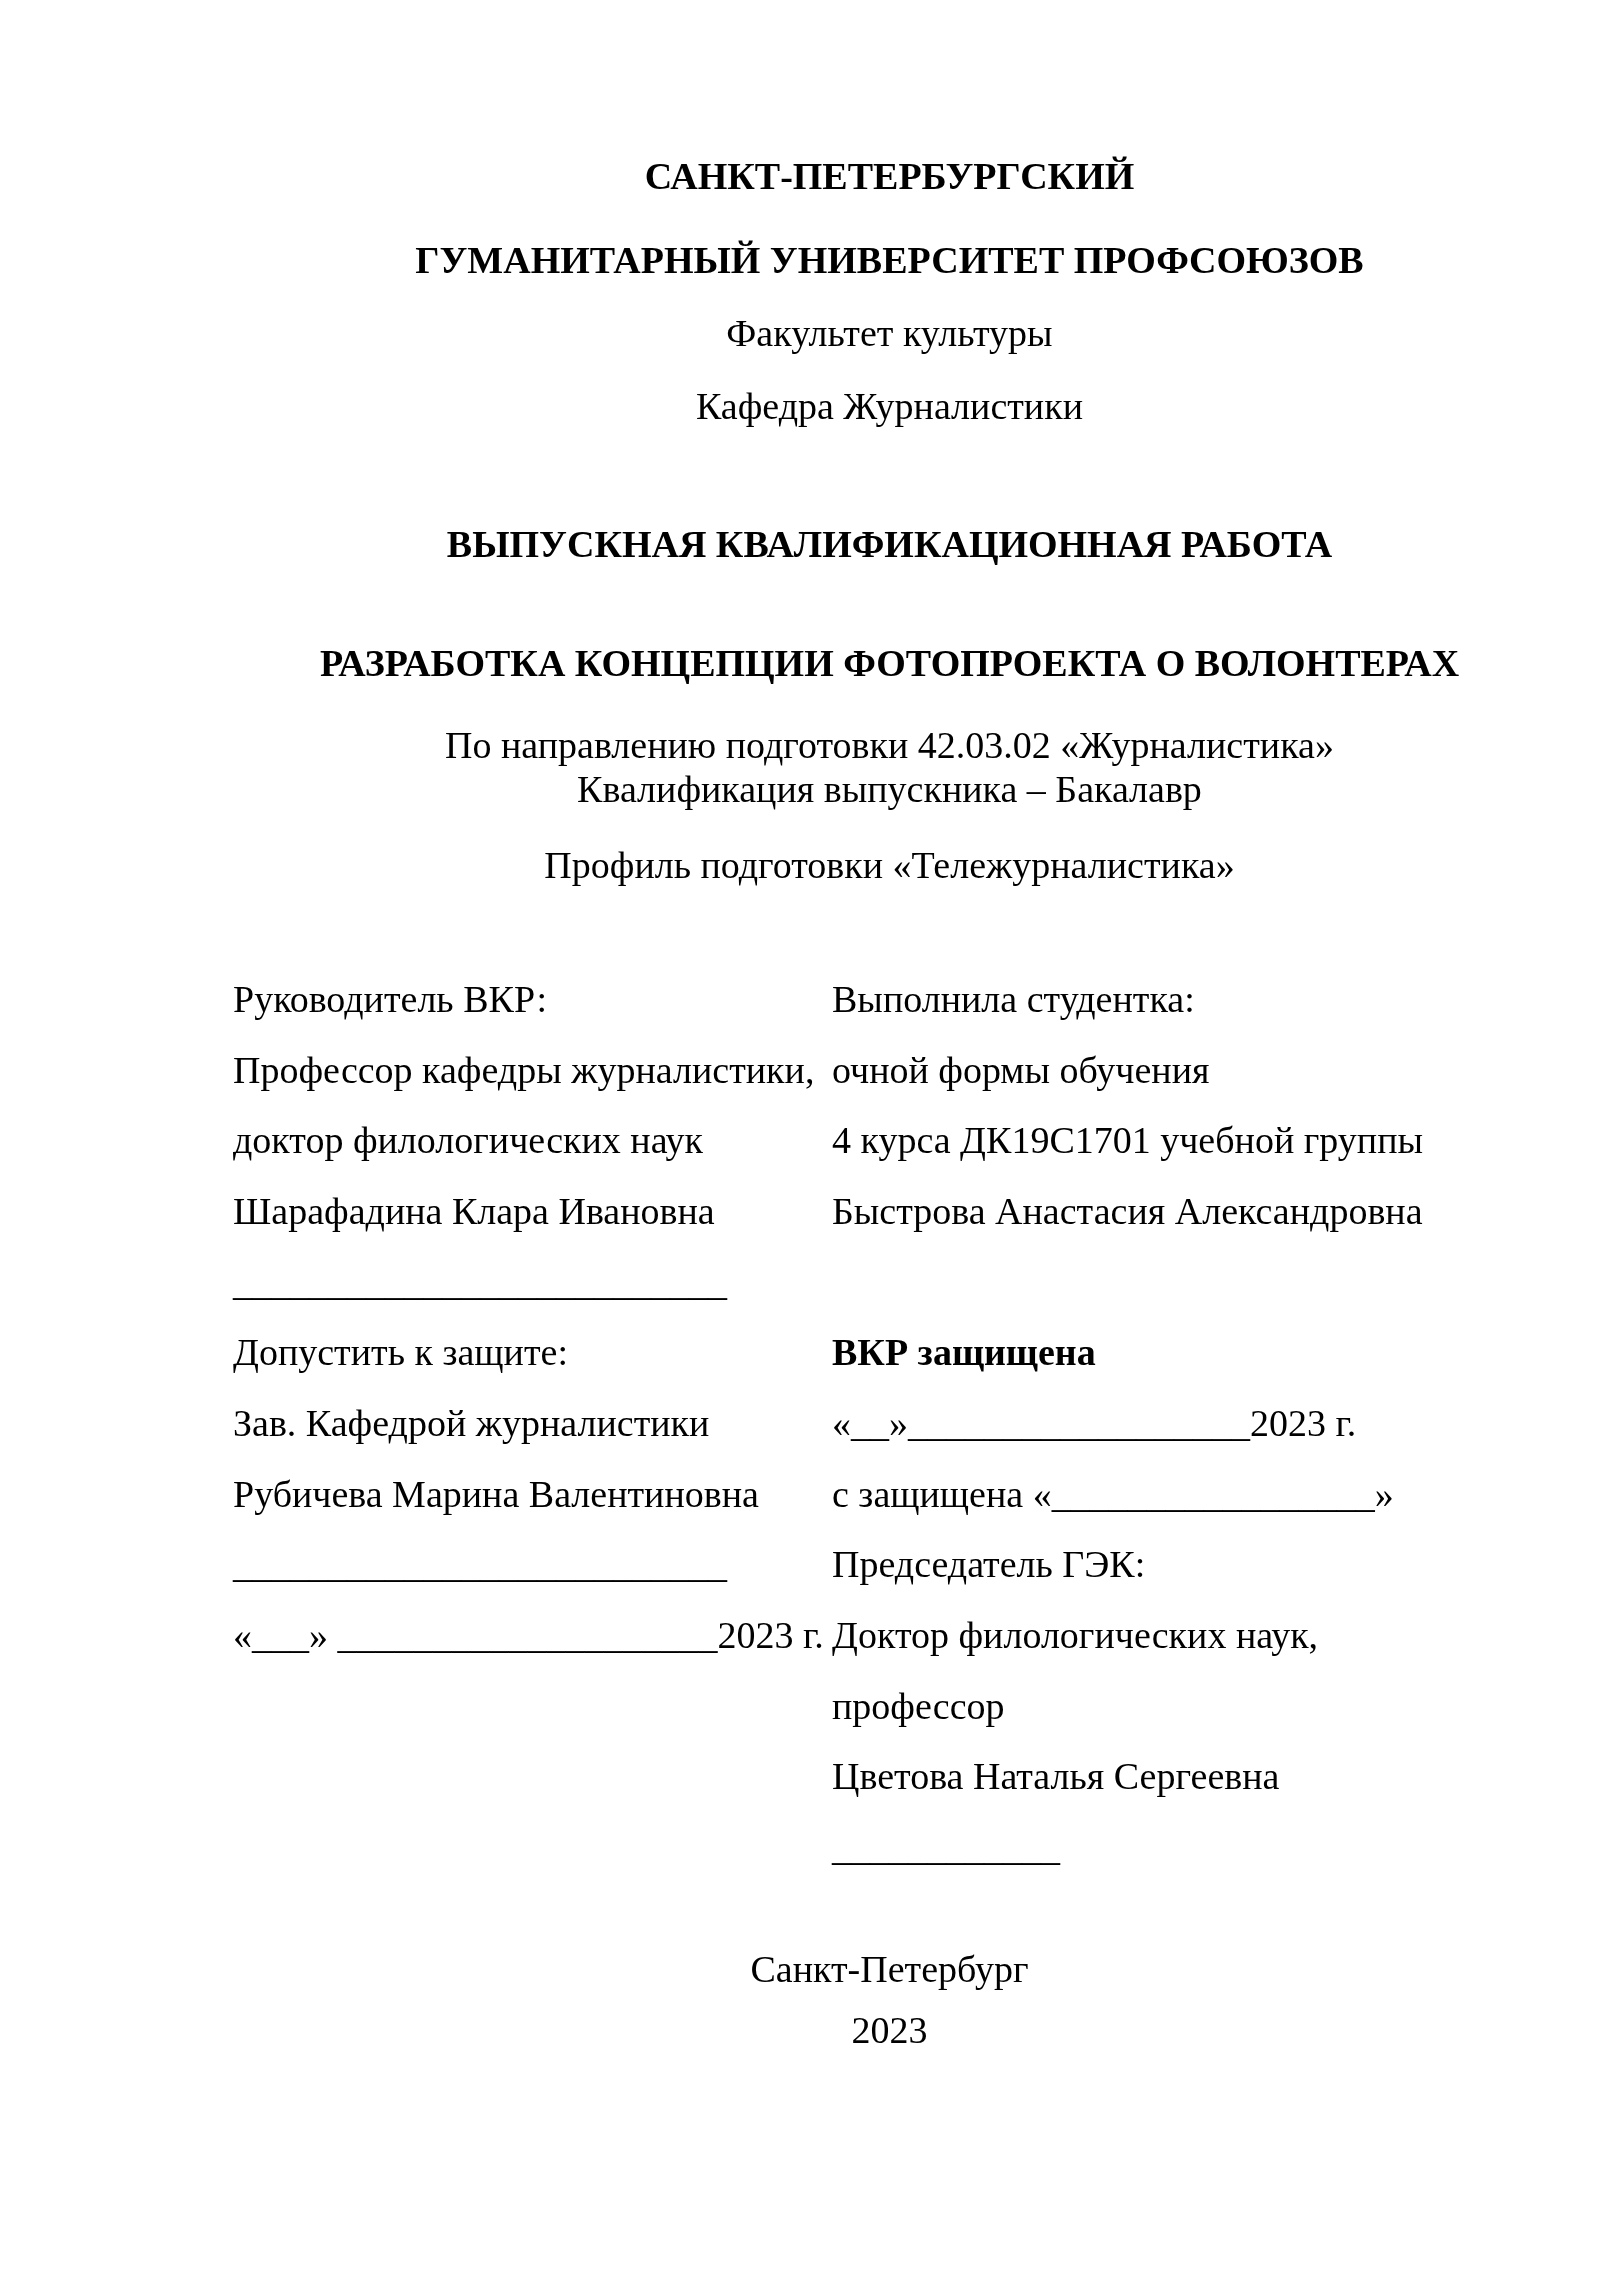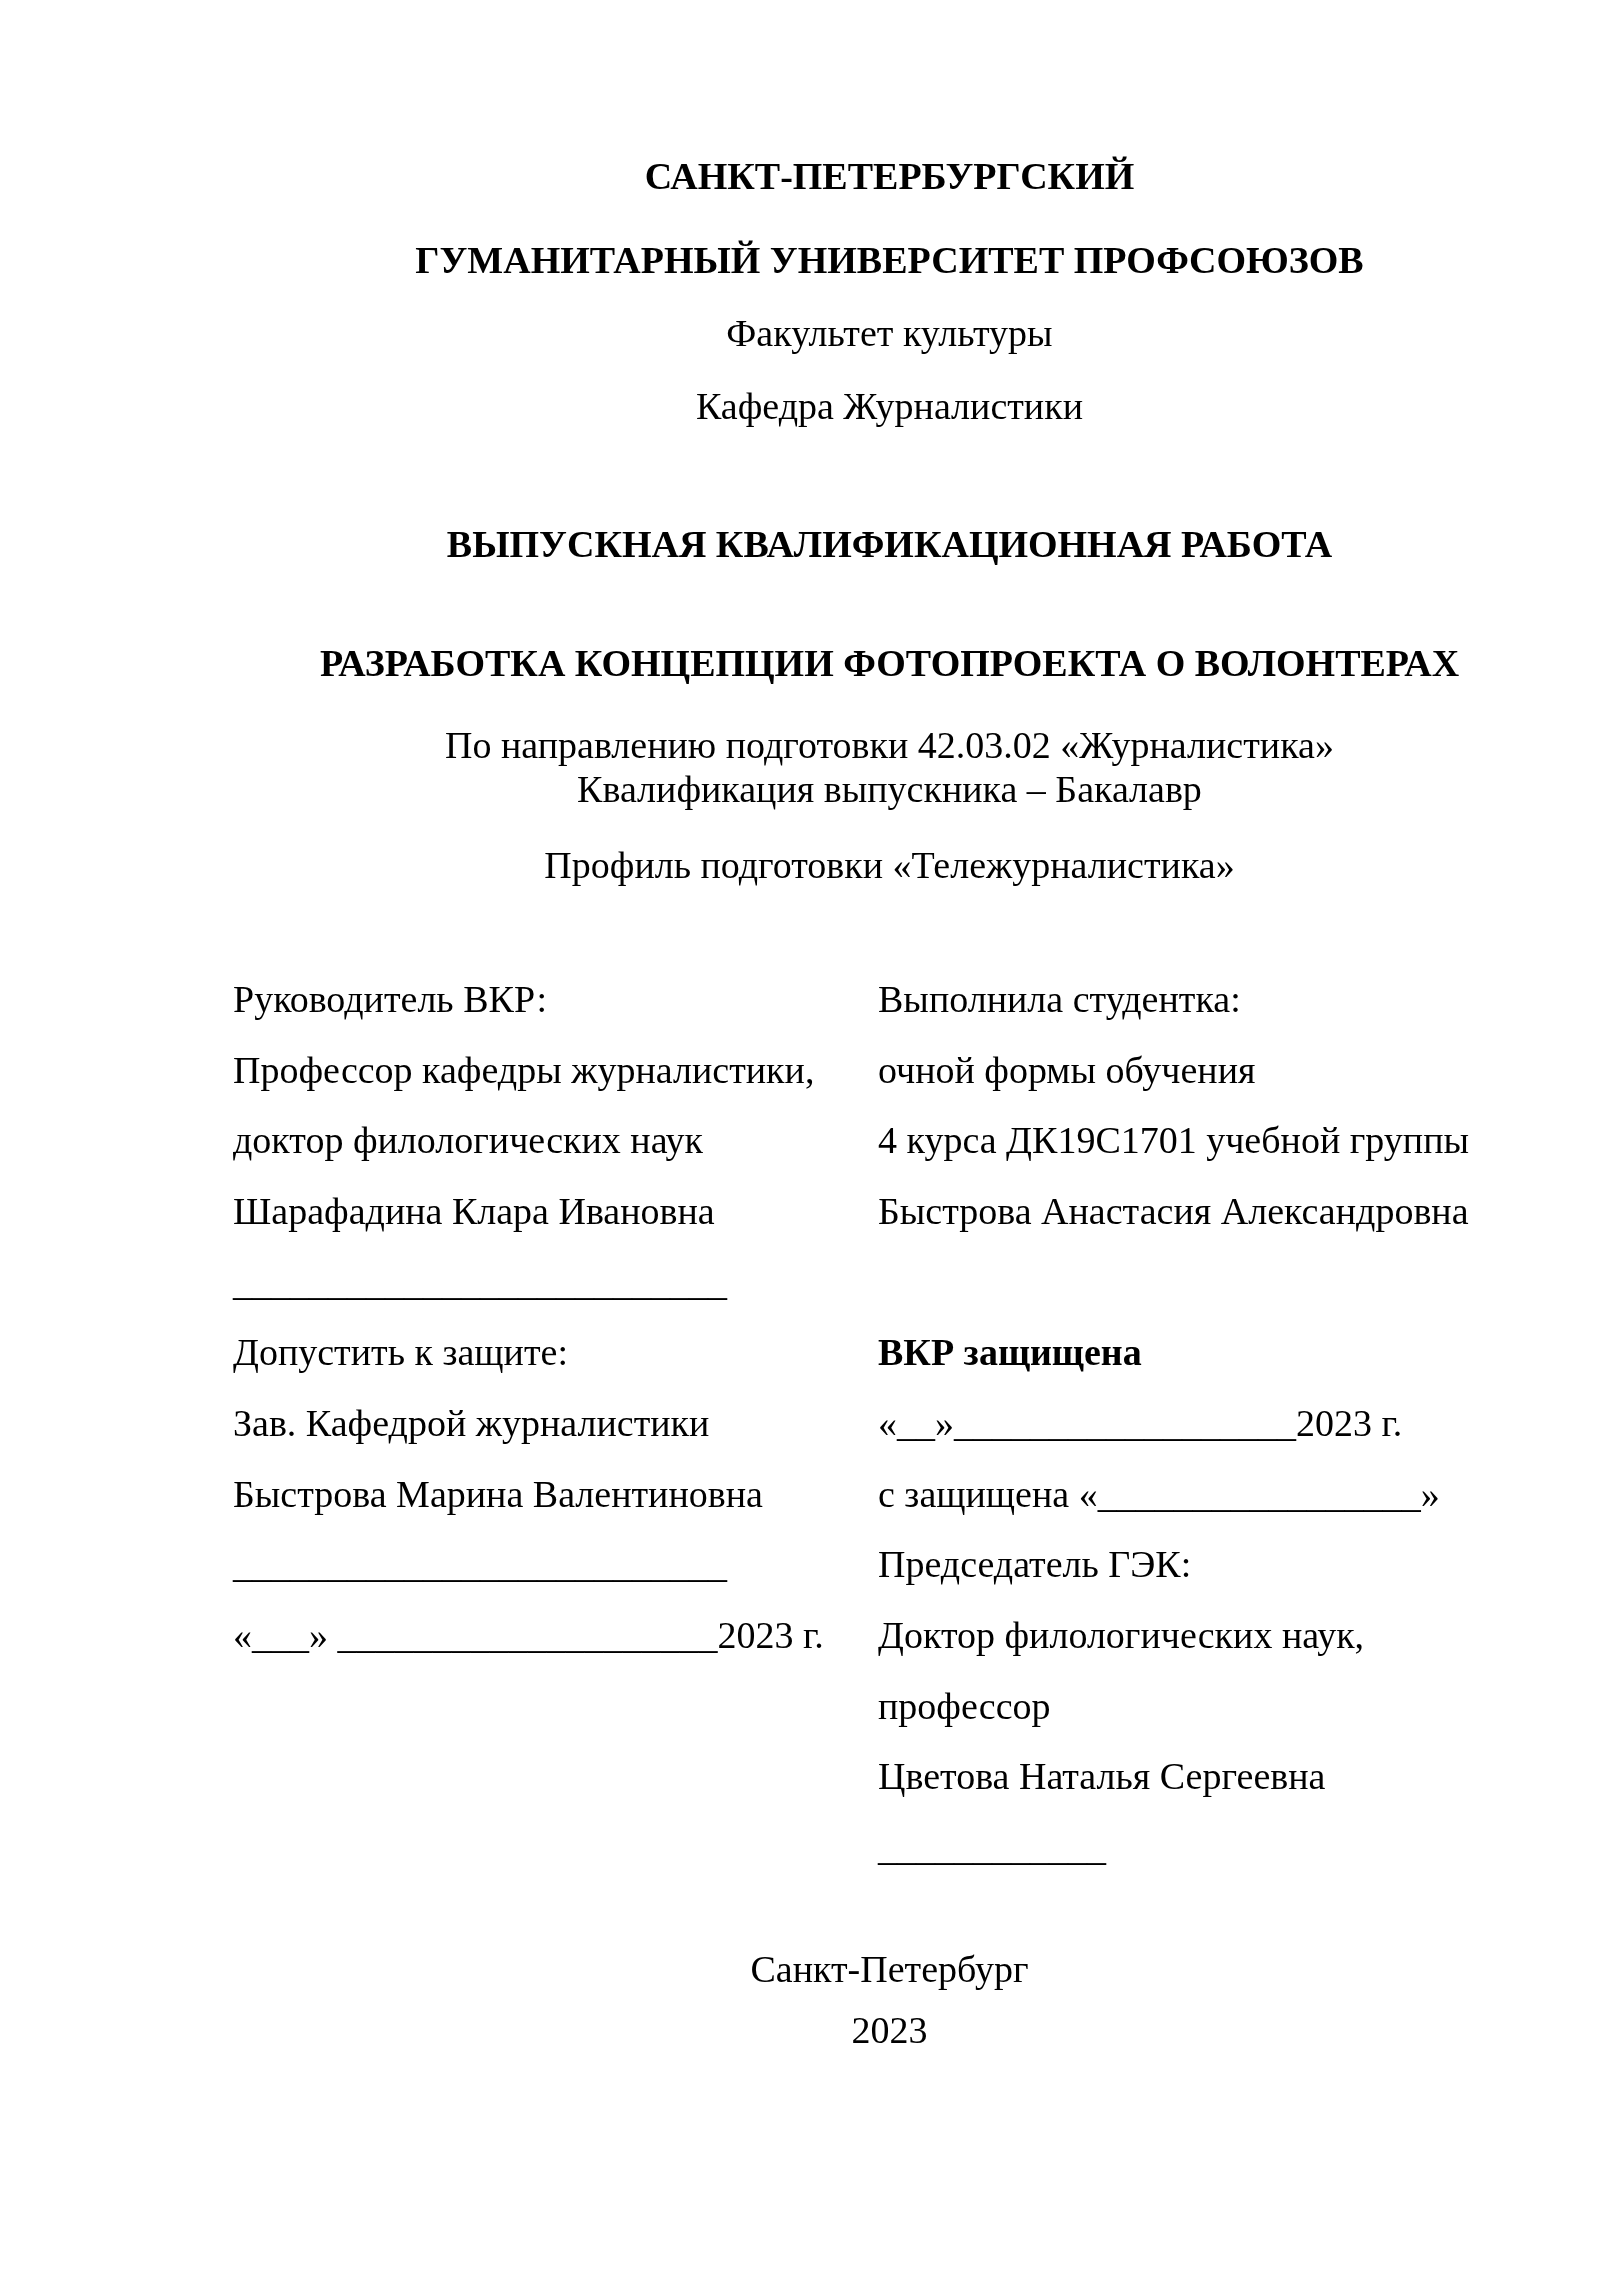--- a/index.html
+++ b/index.html
@@ -23,21 +23,21 @@
     white-space: pre;
   }
   
   .center {
     left: 233px;
     width: 1313px;
     text-align: center;
   }
   .bold { font-weight: 700; }
   .left-col { left: 233px; }
-  .right-col { left: 878px; }
+  .right-col { left: 832px; }
 </style>
 </head>
 <body>
 
 <div class="page">
 
   <div class="line center bold" style="top:156px">САНКТ-ПЕТЕРБУРГСКИЙ</div>
   <div class="line center bold" style="top:240px">ГУМАНИТАРНЫЙ УНИВЕРСИТЕТ ПРОФСОЮЗОВ</div>
   <div class="line center" style="top:313px">Факультет культуры</div>
   <div class="line center" style="top:386px">Кафедра Журналистики</div>
@@ -48,21 +48,21 @@
   <div class="line center" style="top:769px">Квалификация выпускника – Бакалавр</div>
   <div class="line center" style="top:845px">Профиль подготовки «Тележурналистика»</div>
 
   <div class="line left-col" style="top:979px">Руководитель ВКР:</div>
   <div class="line left-col" style="top:1050px">Профессор кафедры журналистики,</div>
   <div class="line left-col" style="top:1120px">доктор филологических наук</div>
   <div class="line left-col" style="top:1191px">Шарафадина Клара Ивановна</div>
   <div class="line left-col" style="top:1262px">__________________________</div>
   <div class="line left-col" style="top:1332px">Допустить к защите:</div>
   <div class="line left-col" style="top:1403px">Зав. Кафедрой журналистики</div>
-  <div class="line left-col" style="top:1474px">Быстрова Марина Валентиновна</div>
+  <div class="line left-col" style="top:1474px">Рубичева Марина Валентиновна</div>
   <div class="line left-col" style="top:1544px">__________________________</div>
   <div class="line left-col" style="top:1615px">«___» ____________________2023 г.</div>
 
   <div class="line right-col" style="top:979px">Выполнила студентка:</div>
   <div class="line right-col" style="top:1050px">очной формы обучения</div>
   <div class="line right-col" style="top:1120px">4 курса ДК19С1701 учебной группы</div>
   <div class="line right-col" style="top:1191px">Быстрова Анастасия Александровна</div>
   <div class="line right-col bold" style="top:1332px">ВКР защищена</div>
   <div class="line right-col" style="top:1403px">«__»__________________2023 г.</div>
   <div class="line right-col" style="top:1474px">с защищена «_________________»</div>

